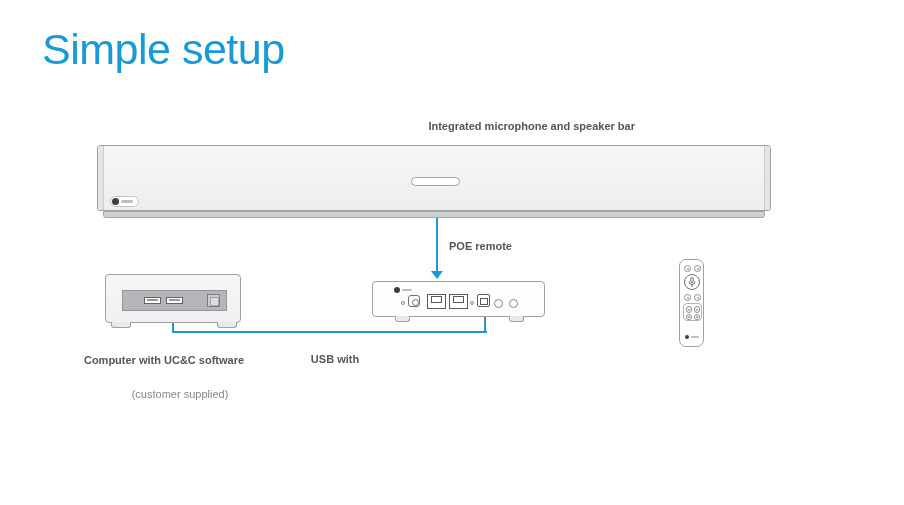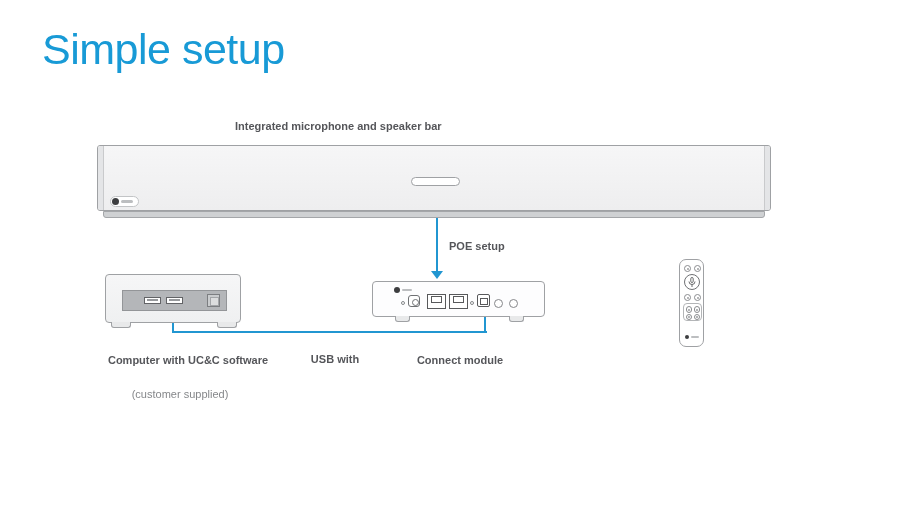--- a/index.html
+++ b/index.html
@@ -13,21 +13,21 @@
   .title {
     position:absolute; left:42px; top:25px;
     font-size:43px; font-weight:500; letter-spacing:-0.5px;
     color:var(--accent,#189ad6);
   }
   .label { font-size:11px; font-weight:bold; color:var(--label,#55565a); }
   .sublabel { font-size:11px; font-weight:normal; color:var(--sublabel,#85878a); }
   .caption { position:absolute; text-align:center; }
 
   
-  .bar-label { position:absolute; left:235px; top:120px; width:400px; text-align:left; }
+  .bar-label { position:absolute; left:235px; top:120px; width:400px; text-align:right; }
   .speaker-bar {
     position:absolute; left:97px; top:145px; width:674px; height:66px;
     background:linear-gradient(#f6f6f7,#eeeeef);
     border:1px solid var(--border,#9fa1a4); border-radius:3px; z-index:2;
   }
   .endcap { position:absolute; top:0; bottom:0; width:6px; background:#e4e5e7; }
   .endcap.left  { left:0;  border-right:1px solid #c9cacc; border-radius:2px 0 0 2px; }
   .endcap.right { right:0; border-left:1px solid #c9cacc;  border-radius:0 2px 2px 0; }
   .bar-pill {
     position:absolute; left:313px; top:31px; width:49px; height:9px;
@@ -120,21 +120,21 @@
   .rgroup { position:absolute; left:2.5px; top:43px; width:19px; height:18px; border:1px solid #b3b5b7; border-radius:4px; }
   .rgroup .rbtn { width:6.5px; height:6.5px; }
   .rgroup .rbtn::after { content:""; position:absolute; left:1.8px; top:1.8px; width:1.8px; height:1.8px; background:#9c9ea1; border-radius:50%; }
   .rgroup .g1 { left:2px; top:2px; } .rgroup .g2 { left:10px; top:2px; }
   .rgroup .g3 { left:2px; top:9.5px; } .rgroup .g4 { left:10px; top:9.5px; }
   .r-logo { position:absolute; left:5px; top:75px; display:flex; align-items:center; gap:1.5px; }
   .r-logo .logo-dot { width:4px; height:4px; }
   .r-logo .logo-text { width:8px; height:2px; }
 
   
-  .cap-computer { left:88px;  top:354px; width:200px; }
+  .cap-computer { left:64px;  top:354px; width:200px; }
   .cap-computer-sub { left:80px; top:388px; width:200px; }
   .cap-usb { left:285px; top:353px; width:100px; }
   .cap-module { left:375px; top:354px; width:170px; }
   .cap-module-sub { left:375px; top:370px; width:170px; }
   .cap-remote { left:610px; top:354px; width:160px; }
 </style>
 </head>
 <body>
 
 <div class="slide">
@@ -148,21 +148,21 @@
     <div class="bar-pill"></div>
     <div class="bar-logo">
       <span class="logo-dot"></span>
       <span class="logo-text"></span>
     </div>
   </div>
   <div class="bar-base"></div>
 
   <div class="cable-seg poe-line"></div>
   <div class="arrow-down"></div>
-  <div class="poe-label label">POE setup</div>
+  <div class="poe-label label">POE remote</div>
 
   <div class="computer">
     <div class="pc-panel">
       <div class="usb-a u1"></div>
       <div class="usb-a u2"></div>
       <div class="pc-square"></div>
     </div>
     <div class="foot f1"></div>
     <div class="foot f2"></div>
   </div>
@@ -209,15 +209,14 @@
     </div>
     <div class="r-logo">
       <span class="logo-dot"></span>
       <span class="logo-text"></span>
     </div>
   </div>
 
   <div class="caption cap-computer label">Computer with UC&amp;C software</div>
   <div class="caption cap-computer-sub sublabel">(customer supplied)</div>
   <div class="caption cap-usb label">USB with</div>
-  <div class="caption cap-module label">Connect module</div>
 
 </div>
 
 </body></html>

